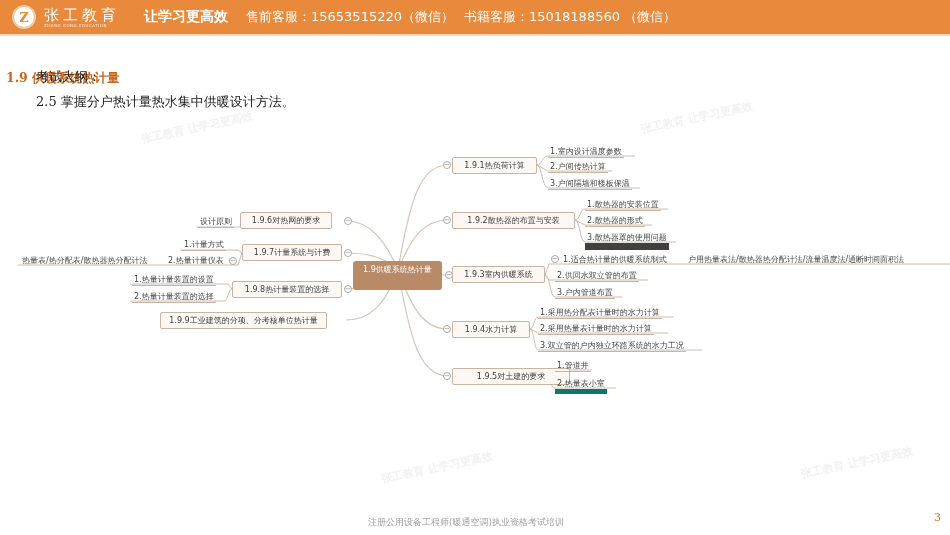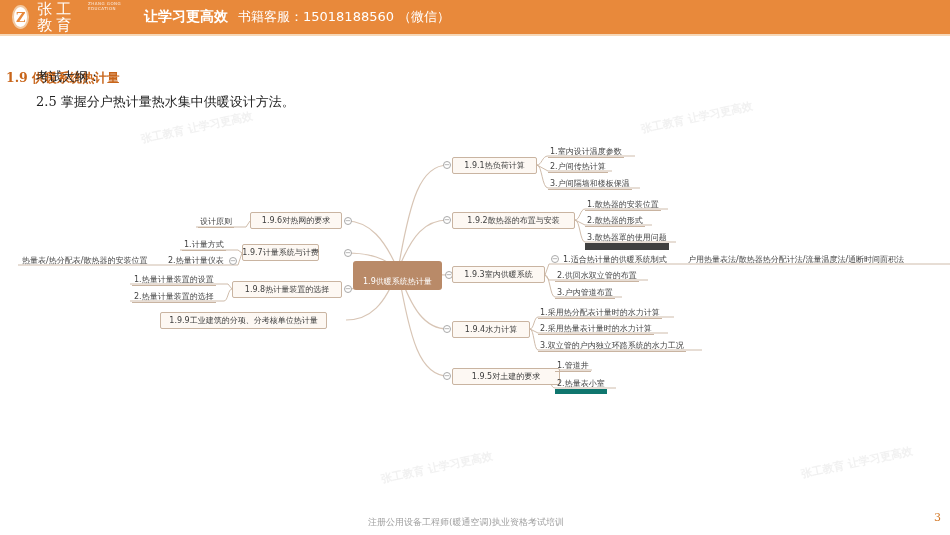--- a/index.html
+++ b/index.html
@@ -12,21 +12,21 @@
     border-bottom: 2px solid #f6d8b8;
   }
   .logo { display: flex; align-items: center; margin-left: 12px; width: 118px; }
   .logo-circle {
     width: 24px; height: 24px; border-radius: 50%;
     background: #fff; border: 2px solid #f3c9a0;
     display: flex; align-items: center; justify-content: center;
     color: #e8893b; font-weight: bold; font-size: 13px;
     font-family: "DejaVu Serif", serif;
   }
-  .logo-text { margin-left: 8px; display: flex; color: #fff; }
+  .logo-text { margin-left: 8px; display: flex; flex-direction: column; color: #fff; }
   .logo-cn { font-family: "DejaVu Serif", serif; font-size: 15px; letter-spacing: 4px; line-height: 16px; }
   .logo-en { font-size: 4px; letter-spacing: 0.5px; line-height: 5px; opacity: 0.85; }
   .slogan { color: #fff; font-weight: bold; font-size: 14px; margin-left: 14px; text-align: right; }
   .contact { color: #fff; font-size: 13px; margin-left: 18px; white-space: nowrap; }
 
   .section-title {
     position: absolute; left: 6px; top: 41px;
     font-family: "DejaVu Serif", serif; font-size: 12.5px; font-weight: bold; color: #c8651a; margin-top: 29px;
   }
   .outline-label { position: absolute; left: 36px; top: 68px; font-family: "DejaVu Serif", serif; font-size: 13px; color: #222; }
@@ -34,21 +34,21 @@
 
   svg.mindmap { position: absolute; left: 0; top: 0; }
 
   .node {
     position: absolute; height: 17px; padding: 0 8px;
     background: #fdf8f3; border: 1px solid #c9b4a1; border-radius: 2px;
     font-size: 8px; color: #3d3d3d; line-height: 15px; white-space: nowrap;
     display: flex; align-items: center; justify-content: center; text-align: right;
   }
   .root {
-    position: absolute; height: 29px; padding: 12px 10px;
+    position: absolute; height: 29px; padding: 0 10px;
     background: #b98a68; border-radius: 3px; color: #fff;
     font-size: 8px; line-height: 18px; white-space: nowrap;
   }
   .leaf {
     position: absolute; font-size: 8px; color: #444; white-space: nowrap;
     line-height: 11px; padding: 0 2px;
   }
   .toggle {
     position: absolute; width: 8px; height: 8px; border: 1px solid #a9a9a9;
     border-radius: 50%; background: #fff; font-size: 7px; line-height: 6px;
@@ -68,20 +68,21 @@
 
 <div class="topbar">
   <div class="logo">
     <div class="logo-circle">Z</div>
     <div class="logo-text">
       <span class="logo-cn">张工教育</span>
       <span class="logo-en">ZHANG GONG EDUCATION</span>
     </div>
   </div>
   <span class="slogan">让学习更高效</span>
+  <span class="contact">售前客服：15653515220（微信）</span>
   <span class="contact" style="margin-left:10px">书籍客服：15018188560 （微信）</span>
 </div>
 
 <div class="watermark" style="left:140px;top:120px">张工教育 让学习更高效</div>
 <div class="watermark" style="left:640px;top:110px">张工教育 让学习更高效</div>
 <div class="watermark" style="left:380px;top:460px">张工教育 让学习更高效</div>
 <div class="watermark" style="left:800px;top:455px">张工教育 让学习更高效</div>
 
 <div class="section-title">1.9 供暖系统热计量</div>
 <div class="outline-label">考试大纲：</div>
@@ -155,34 +156,34 @@
 <div class="leaf" style="left:555px;top:270px;border-bottom:1px solid #c9b4a1">2.供回水双立管的布置</div>
 <div class="leaf" style="left:555px;top:287px;border-bottom:1px solid #c9b4a1">3.户内管道布置</div>
 
 <div class="toggle" style="left:443px;top:325px">−</div>
 <div class="node" style="left:452px;top:321px;width:78px">1.9.4水力计算</div>
 <div class="leaf" style="left:538px;top:307px;border-bottom:1px solid #c9b4a1">1.采用热分配表计量时的水力计算</div>
 <div class="leaf" style="left:538px;top:323px;border-bottom:1px solid #c9b4a1">2.采用热量表计量时的水力计算</div>
 <div class="leaf" style="left:538px;top:340px;border-bottom:1px solid #c9b4a1">3.双立管的户内独立环路系统的水力工况</div>
 
 <div class="toggle" style="left:443px;top:372px">−</div>
-<div class="node" style="left:452px;top:368px;width:108px">1.9.5对土建的要求</div>
+<div class="node" style="left:452px;top:368px;width:118px">1.9.5对土建的要求</div>
 <div class="leaf" style="left:555px;top:360px;border-bottom:1px solid #c9b4a1">1.管道井</div>
 <div class="leaf" style="left:555px;top:378px;border-bottom:5px solid #0f766e">2.热量表小室</div>
 
-<div class="node" style="left:250px;top:212px;width:92px">1.9.6对热网的要求</div>
+<div class="node" style="left:240px;top:212px;width:92px">1.9.6对热网的要求</div>
 <div class="toggle" style="left:344px;top:217px">−</div>
 <div class="leaf" style="left:198px;top:216px;border-bottom:1px solid #c9b4a1">设计原则</div>
 
-<div class="node" style="left:242px;top:244px;width:77px">1.9.7计量系统与计费</div>
+<div class="node" style="left:242px;top:244px;width:100px">1.9.7计量系统与计费</div>
 <div class="toggle" style="left:344px;top:249px">−</div>
 <div class="leaf" style="left:182px;top:239px;border-bottom:1px solid #c9b4a1">1.计量方式</div>
 <div class="leaf" style="left:166px;top:255px">2.热量计量仪表</div>
 <div class="toggle" style="left:229px;top:257px">−</div>
-<div class="leaf" style="left:20px;top:255px">热量表/热分配表/散热器的安装位置</div>
+<div class="leaf" style="left:20px;top:255px">热量表/热分配表/散热器热分配计法</div>
 
 <div class="node" style="left:232px;top:281px;width:110px">1.9.8热计量装置的选择</div>
 <div class="toggle" style="left:344px;top:285px">−</div>
 <div class="leaf" style="left:132px;top:274px;border-bottom:1px solid #c9b4a1">1.热量计量装置的设置</div>
 <div class="leaf" style="left:132px;top:291px;border-bottom:1px solid #c9b4a1">2.热量计量装置的选择</div>
 
 <div class="node" style="left:160px;top:312px;width:167px">1.9.9工业建筑的分项、分考核单位热计量</div>
 
 <div class="footer-text">注册公用设备工程师(暖通空调)执业资格考试培训</div>
 <div class="page-num">3</div>

